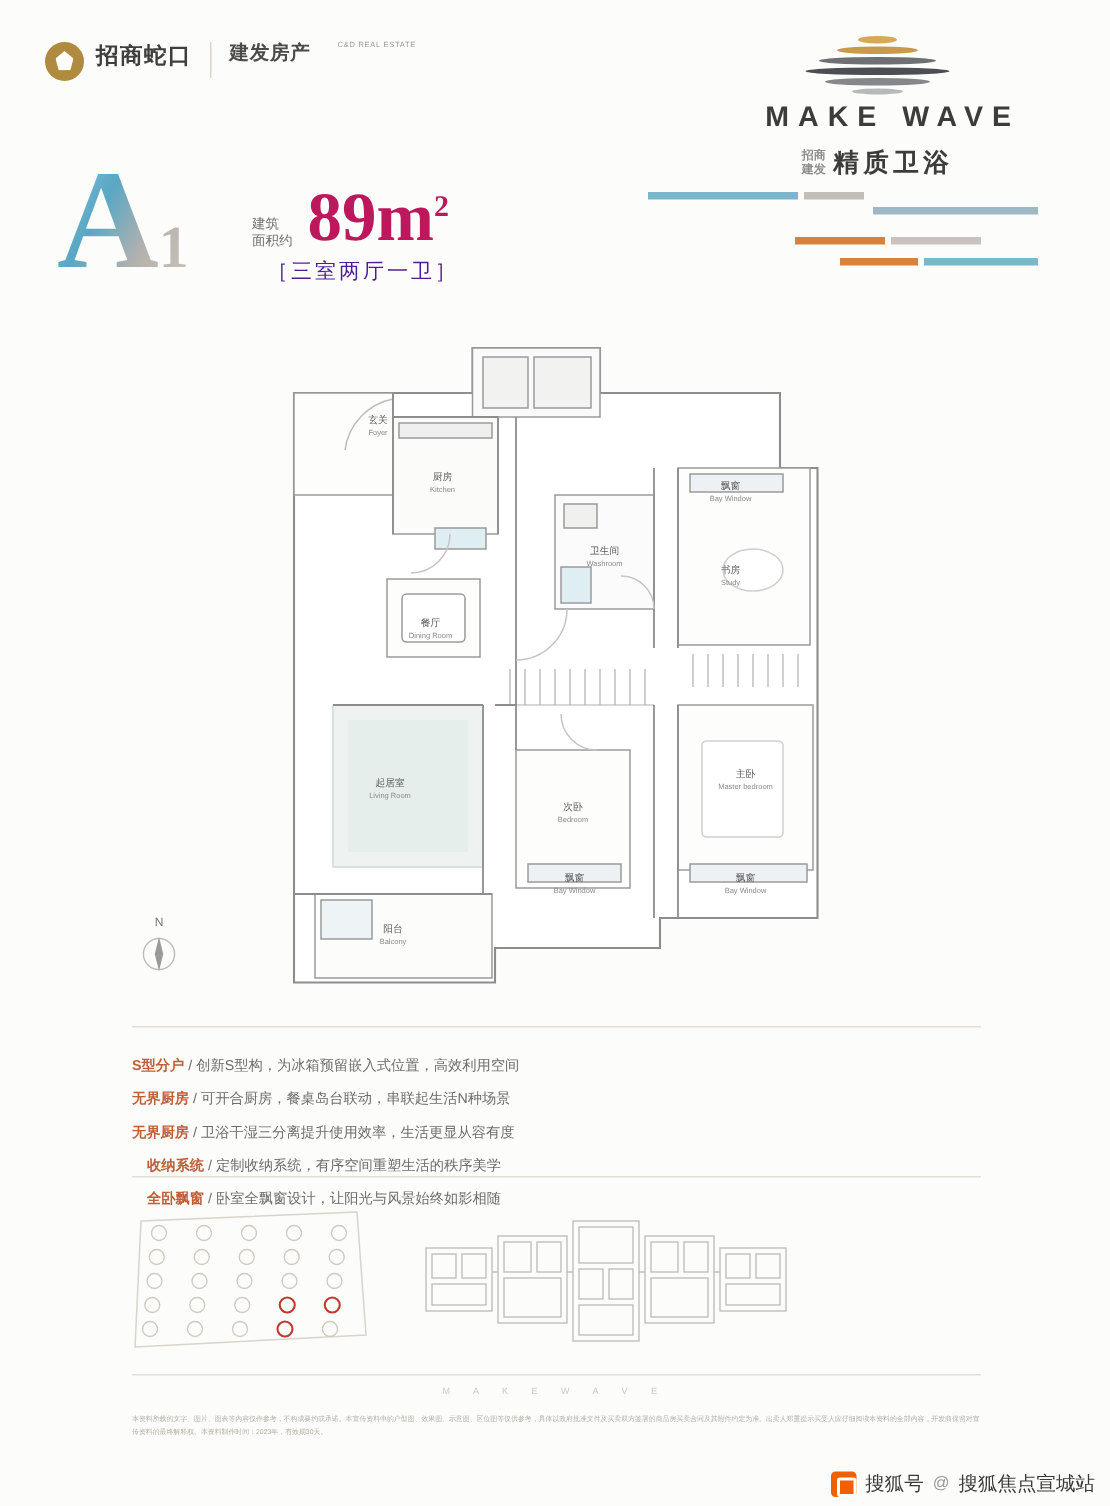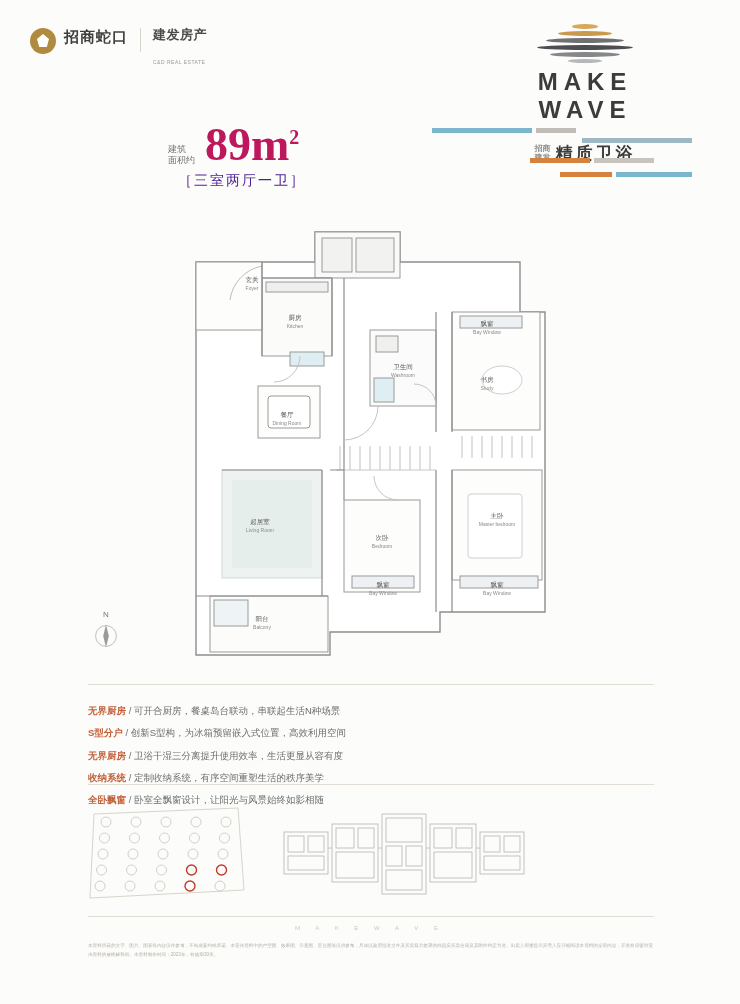--- a/index.html
+++ b/index.html
@@ -13,29 +13,29 @@
   }
   .page{position:absolute;inset:0;background:#fcfcfa;}
 
   
   .brand-left{position:absolute;left:30px;top:28px;display:flex;align-items:flex-start;gap:8px;}
   .brand-mark{width:26px;height:26px;border-radius:50%;background:#b08a3e;position:relative;}
   .brand-mark:after{content:"";position:absolute;left:7px;top:6px;width:12px;height:13px;
     background:#fff;clip-path:polygon(50% 0,100% 38%,82% 100%,18% 100%,0 38%);}
   .brand-text{font-size:15px;color:#3f3f3f;letter-spacing:1px;font-weight:bold;}
   .brand-sep{width:1px;height:24px;background:#d8d4cc;margin:0 4px;}
-  .brand-sub{display:flex;flex-direction:column;line-height:1.1;gap:18px;}
+  .brand-sub{display:flex;line-height:1.1;gap:18px;}
   .brand-sub .s1{font-size:13px;color:#4b4b4b;font-weight:bold;letter-spacing:.5px;}
   .brand-sub .s2{font-size:5px;color:#9a9a9a;letter-spacing:.5px;}
 
   .logo-right{position:absolute;right:60px;top:22px;text-align:center;width:190px;}
   .wave-ico{height:42px;position:relative;margin:0 auto 4px;width:120px;}
   .wave-ico i{position:absolute;left:50%;transform:translateX(-50%);display:block;border-radius:50%;}
-  .logo-en{font-size:24px;letter-spacing:6px;color:#3c3c3c;font-weight:bold;}
-  .logo-cn{margin-top:18px;font-size:17px;letter-spacing:3px;color:#3c3c3c;font-weight:bold;display:flex;justify-content:center;align-items:center;gap:5px;}
+  .logo-en{font-size:19px;letter-spacing:6px;color:#3c3c3c;font-weight:bold;text-align:right;}
+  .logo-cn{margin-top:7px;font-size:17px;letter-spacing:3px;color:#3c3c3c;font-weight:bold;display:flex;justify-content:center;align-items:center;gap:5px;}
   .logo-cn .tiny{font-size:8px;color:#8e8e8e;letter-spacing:0;line-height:1.05;text-align:left;}
 
   
   .title-a{position:absolute;left:38px;top:110px;font-size:94px;line-height:.8;font-weight:bold;
     background:linear-gradient(120deg,#7fc3d8 0%,#5aa7c4 35%,#b8b2ad 70%,#c8c2bb 100%);
     -webkit-background-clip:text;background-clip:text;color:transparent;font-family:"Liberation Serif",serif;}
   .title-a sub{font-size:40px;vertical-align:baseline;}
   .title-meta{position:absolute;left:168px;top:144px;font-size:9px;color:#6d6d6d;line-height:1.25;}
   .title-area{position:absolute;left:205px;top:118px;font-size:46px;font-weight:bold;color:#be185d;font-family:"Liberation Serif",serif;}
   .title-area sup{font-size:20px;}
@@ -99,20 +99,23 @@
     </div>
     <div class="logo-en">MAKE WAVE</div>
     <div class="logo-cn">
       <span class="tiny">
         <span>招商</span><br><span>建发</span>
       </span>
       <span>精质卫浴</span>
     </div>
   </div>
 
+  <div class="title-a">
+    <span>A</span><sub>1</sub>
+  </div>
   <div class="title-meta">
     <span>建筑</span><br><span>面积约</span>
   </div>
   <div class="title-area">
     <span>89</span><span>m</span><sup>2</sup>
   </div>
   <div class="title-rooms">［三室两厅一卫］</div>
 
   <div class="bars">
     <span style="left:0;top:0;width:100px;background:#7ab6cc;"></span>
@@ -211,22 +214,22 @@
     <div class="n">N</div>
     <svg viewBox="0 0 36 36" width="36" height="34">
         <circle cx="18" cy="18" r="11" fill="none" stroke="#bcbcbc"></circle>
         <path d="M18 6 L21 18 L18 30 L15 18 Z" fill="#9a9a9a"></path>
       </svg>
   </div>
 
   <div class="rule" style="top:684px;"></div>
 
   <div class="features">
-    <div class="col" id="feat-left"><div><b>无界厨房</b><span> / 可开合厨房，餐桌岛台联动，串联起生活N种场景</span></div><div><b>S型分户</b><span> / 创新S型构，为冰箱预留嵌入式位置，高效利用空间</span></div><div><b>无界厨房</b><span> / 卫浴干湿三分离提升使用效率，生活更显从容有度</span></div></div>
-    <div class="col" style="" id="feat-right"><div><b>收纳系统</b><span> / 定制收纳系统，有序空间重塑生活的秩序美学</span></div><div><b>全卧飘窗</b><span> / 卧室全飘窗设计，让阳光与风景始终如影相随</span></div></div>
+    <div class="col" id="feat-left"><div><b>S型分户</b><span> / 创新S型构，为冰箱预留嵌入式位置，高效利用空间</span></div><div><b>无界厨房</b><span> / 可开合厨房，餐桌岛台联动，串联起生活N种场景</span></div><div><b>无界厨房</b><span> / 卫浴干湿三分离提升使用效率，生活更显从容有度</span></div></div>
+    <div class="col" style="margin-left:10px;" id="feat-right"><div><b>收纳系统</b><span> / 定制收纳系统，有序空间重塑生活的秩序美学</span></div><div><b>全卧飘窗</b><span> / 卧室全飘窗设计，让阳光与风景始终如影相随</span></div></div>
   </div>
 
   <div class="rule" style="top:784px;"></div>
 
   <div class="bot">
     <div class="grid-card">
       <svg viewBox="0 0 160 100" width="160" height="100">
         <path d="M6 10 L150 4 L156 86 L2 94 Z" fill="none" stroke="#d9d4cc"></path>
         <g id="pos-dots">
             <circle cx="18" cy="18" r="5" fill="none" stroke="#cfcac2" stroke-width="0.9"></circle>
@@ -284,13 +287,19 @@
           <path d="M50 46 h4 M100 46 h4 M148 46 h4 M198 46 h4"></path>
         </g>
       </svg>
     </div>
   </div>
 
   <div class="rule" style="top:916px;"></div>
   <div class="footer-wave">M A K E   W A V E</div>
   <div class="disclaimer">本资料所载的文字、图片、图表等内容仅作参考，不构成要约或承诺。本宣传资料中的户型图、效果图、示意图、区位图等仅供参考，具体以政府批准文件及买卖双方签署的商品房买卖合同及其附件约定为准。出卖人郑重提示买受人应仔细阅读本资料的全部内容，开发商保留对宣传资料的最终解释权。本资料制作时间：2023年，有效期30天。</div>
 
+  <div class="watermark">
+    <div class="wm-ico"></div>
+    <span>搜狐号</span>
+    <span class="wm-sep">@</span>
+    <span>搜狐焦点宣城站</span>
+  </div>
 </div>
 
 </body></html>

